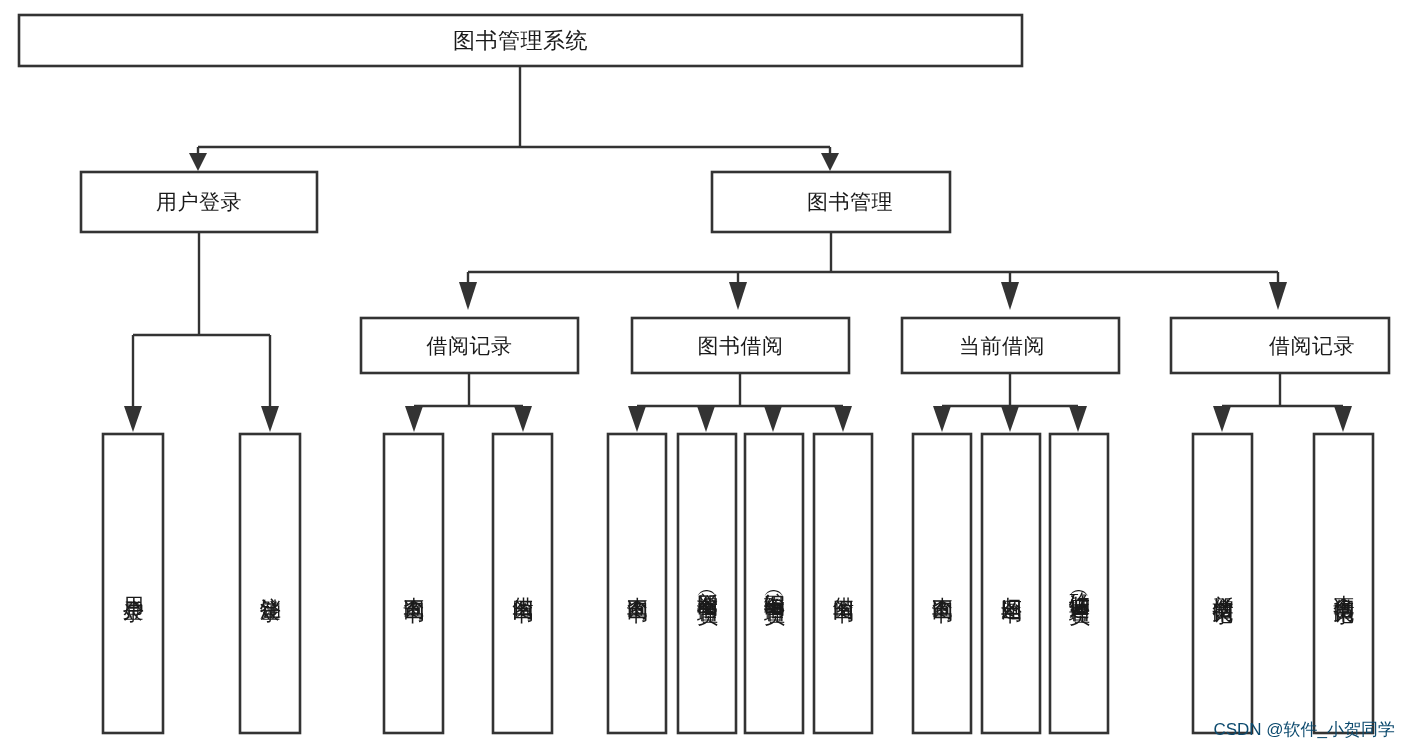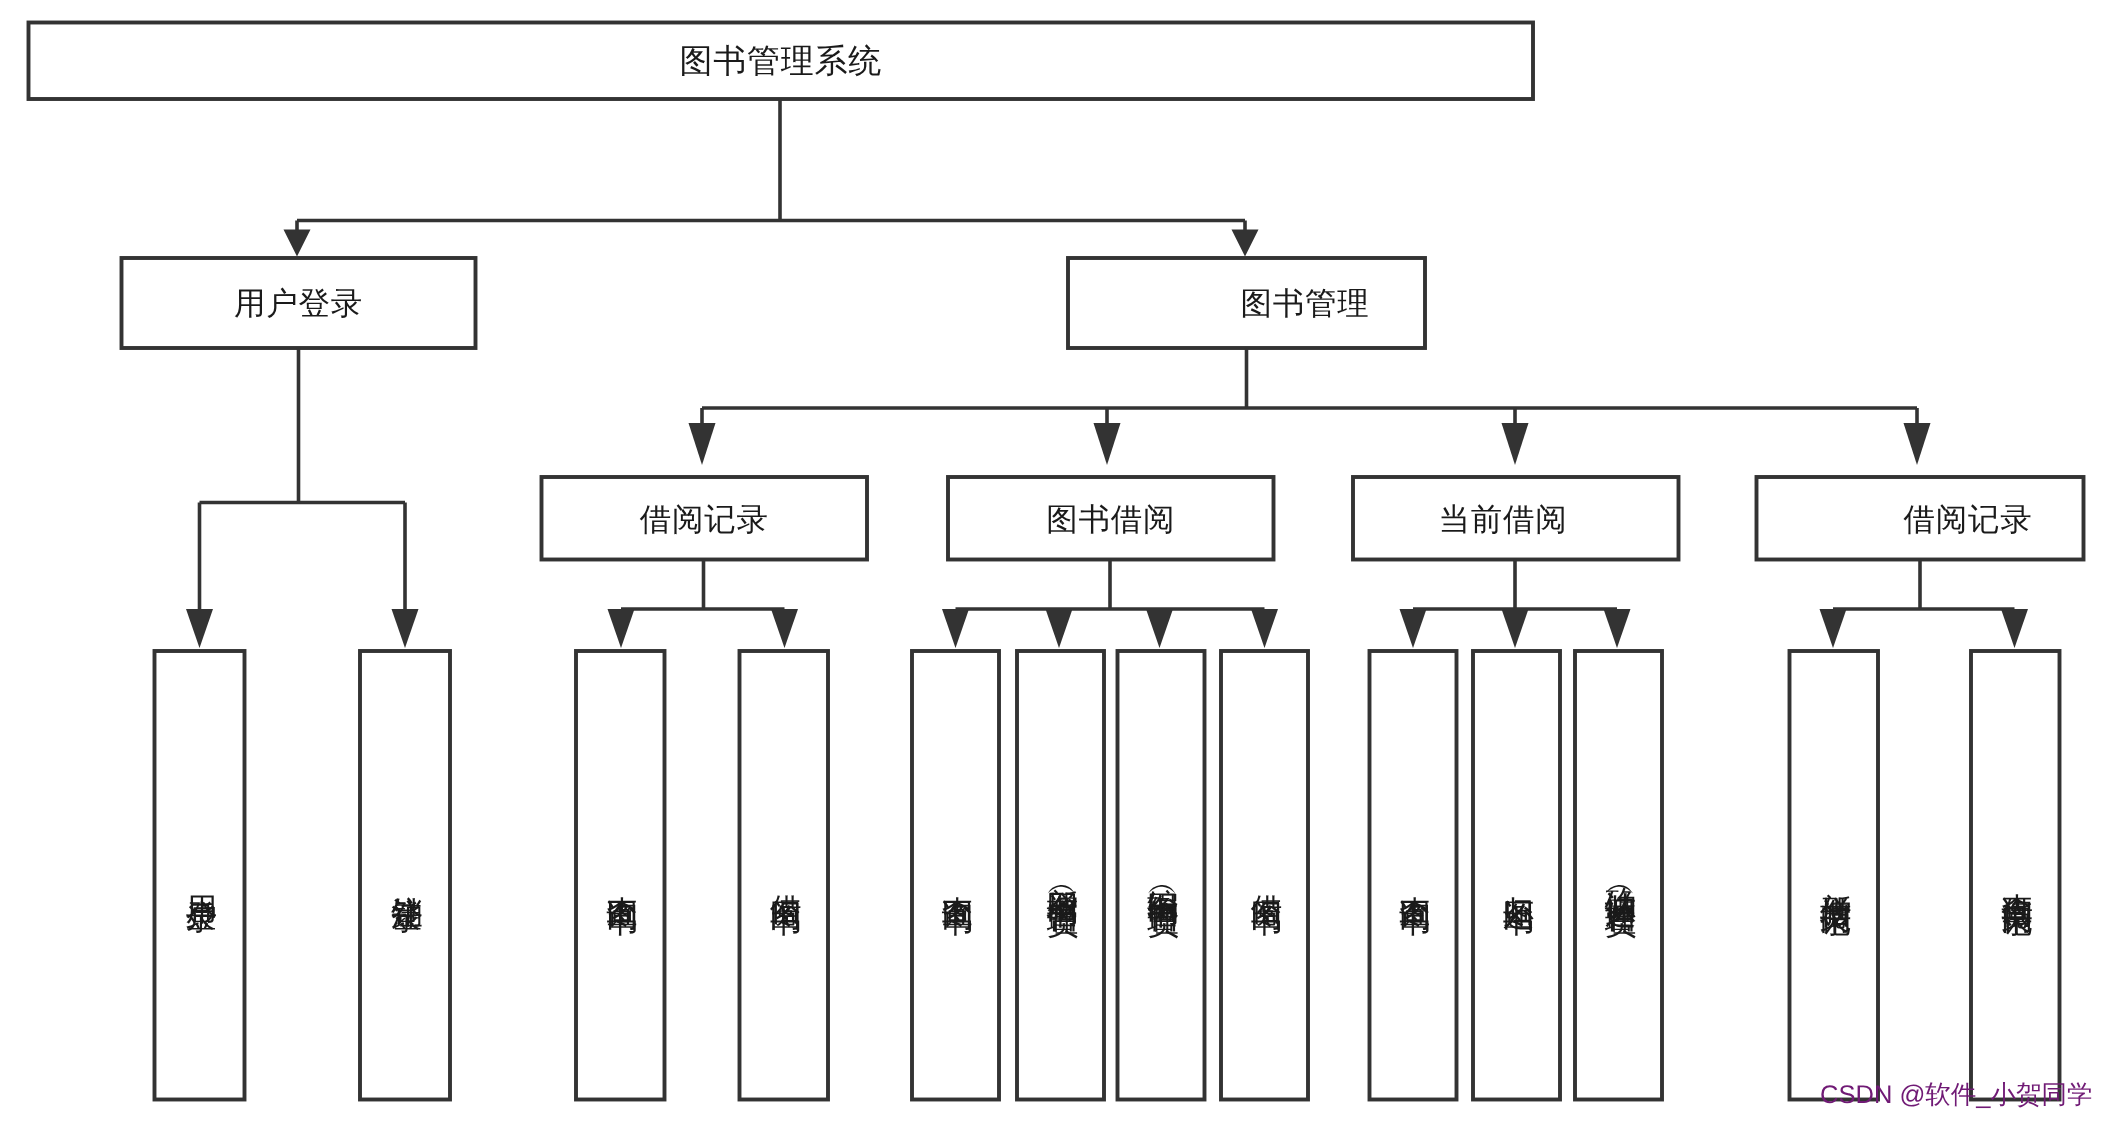--- a/index.html
+++ b/index.html
@@ -59,21 +59,21 @@
     text-orientation: upright;
     font-size: 21px;
     line-height: 1.18;
     letter-spacing: 2px;
     white-space: nowrap;
   }
   .watermark {
     position: absolute;
     right: 10px;
     bottom: 6px;
-    color: #701a75;
+    color: #0c4a6e;
     font-size: 17px;
     font-family: "Liberation Sans", "DejaVu Sans", sans-serif;
     white-space: nowrap;
     pointer-events: none;
   }
 </style>
 </head>
 <body>
 
 <div id="diagram-root">
@@ -158,21 +158,21 @@
     <rect class="node-box" x="1050" y="434" width="58" height="299"></rect>
 
     <rect class="node-box" x="1193" y="434" width="59" height="299"></rect>
     <rect class="node-box" x="1314" y="434" width="59" height="299"></rect>
 
   </svg>
 
   <div class="node-label label-root" style="left:19px; top:15px; width:1003px; height:51px;font-family:Liberation Mono, monospace;">图书管理系统</div>
 
   <div class="node-label label-h" style="left:81px; top:172px; width:236px; height:60px;">用户登录</div>
-  <div class="node-label label-h" style="left:732px; top:172px; width:276px; height:60px;">图书管理</div>
+  <div class="node-label label-h" style="left:712px; top:172px; width:276px; height:60px;">图书管理</div>
 
   <div class="node-label label-h" style="left:361px; top:318px; width:217px; height:55px;">借阅记录</div>
   <div class="node-label label-h" style="left:632px; top:318px; width:217px; height:55px;border-radius:10px;">图书借阅</div>
   <div class="node-label label-h" style="left:902px; top:318px; width:200px; height:55px;border-radius:24px;">当前借阅</div>
   <div class="node-label label-h" style="left:1171px; top:318px; width:218px; height:55px;margin-left:32px;">借阅记录</div>
 
   <div class="node-label label-v" style="left:103px; top:434px; width:60px; height:299px;">用户登录</div>
   <div class="node-label label-v" style="left:240px; top:434px; width:60px; height:299px;">注销登录</div>
 
   <div class="node-label label-v" style="left:384px; top:434px; width:59px; height:299px;">查询图书</div>

